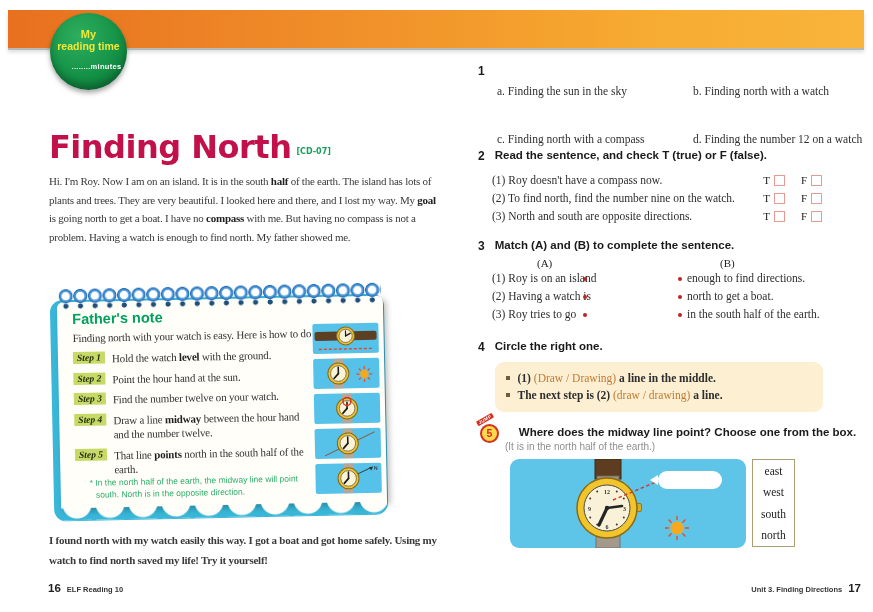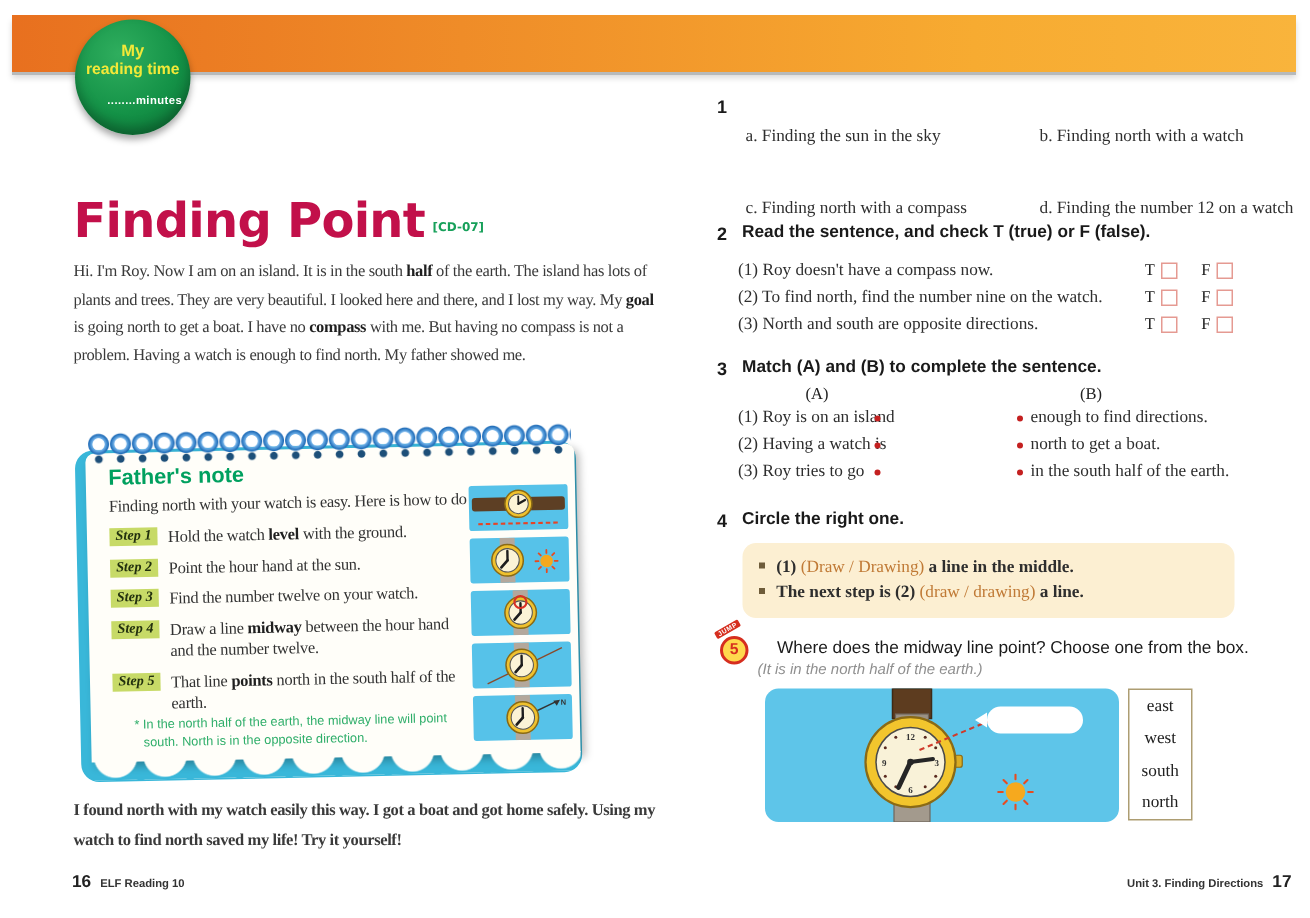--- a/index.html
+++ b/index.html
@@ -71,22 +71,22 @@
   .dot{width:4px;height:4px;border-radius:50%;background:#c42020;display:inline-block;}
   .q4-box{margin:8px 0 0 17px;width:306px;background:#fcefd2;border-radius:9px;padding:8px 11px;}
   .q4-line{font-family:"Liberation Serif",serif;font-size:11.5px;color:#2e2e2e;line-height:17px;font-weight:bold;}
   .sq{width:3.5px;height:3.5px;background:#6e5c3a;display:inline-block;margin-right:8px;vertical-align:2.5px;}
   .choice{color:#c07a36;font-weight:normal;}
   .jump{position:absolute;left:2px;top:0px;width:22px;height:24px;}
   .jump-circle{position:absolute;left:0;top:4px;width:15px;height:15px;border-radius:50%;background:#ffd94d;
     border:2px solid #d62e1f;color:#d62e1f;font-weight:bold;font-size:10.5px;text-align:center;line-height:15px;}
   .jump-ribbon{position:absolute;left:-4px;top:-3px;background:#d62e1f;color:#fff;font-size:4.5px;
     font-weight:bold;padding:0 2px;transform:rotate(-30deg);letter-spacing:.4px;border-radius:1px;}
-  .q5-head{margin-left:40px;font-weight:normal;font-size:11.5px;color:#1a1a1a;}
-  .q5-hint{margin-left:27px;margin-top:3px;font-size:10px;font-style:italic;color:#8f8f8f;}
+  .q5-head{margin-left:27px;font-weight:bold;font-size:11.5px;color:#1a1a1a;text-align:center;}
+  .q5-hint{margin-left:27px;margin-top:3px;font-size:10px;color:#8f8f8f;}
   .q5-panel{position:absolute;left:510px;top:459px;width:236px;height:89px;background:#5ec5e9;border-radius:9px;}
   .answer-bubble{position:absolute;left:148px;top:12px;width:64px;height:18px;background:#fff;border-radius:9px;}
   .answer-bubble::before{content:"";position:absolute;left:-8px;top:4px;border:5px solid transparent;
     border-right:8px solid #fff;border-left:0;}
   .q5-wordbox{position:absolute;left:752px;top:459px;width:41px;height:86px;border:1px solid #ad9d72;
     background:#fff;display:flex;flex-direction:column;justify-content:space-around;align-items:center;
     font-family:"Liberation Serif",serif;font-size:11.5px;color:#222;}
   
   .footer-l{position:absolute;left:48px;top:582px;display:flex;align-items:baseline;gap:6px;}
   .footer-r{position:absolute;right:12px;top:582px;display:flex;align-items:baseline;gap:6px;}
@@ -97,21 +97,21 @@
 <body>
 
 <div class="banner"></div>
 <div class="badge">
   <div class="l1">My</div>
   <div class="l2">reading time</div>
   <div class="l3">........minutes</div>
 </div>
 
 <div class="title">
-  <span>Finding Point</span><span class="title-tag">[CD-07]</span>
+  <span>Finding North</span><span class="title-tag">[CD-07]</span>
 </div>
 
 <div class="passage">
   <span>Hi. I'm Roy. Now I am on an island. It is in the south </span><b>half</b><span> of the earth. The island has lots of plants and trees. They are very beautiful. I looked here and there, and I lost my way. My </span><b>goal</b><span> is going north to get a boat. I have no </span><b>compass</b><span> with me. But having no compass is not a problem. Having a watch is enough to find north. My father showed me.</span>
 </div>
 
 <div class="notepad">
   <div class="notepad-back"></div>
   <div class="paper">
     <div class="note-head">Father's note</div>

